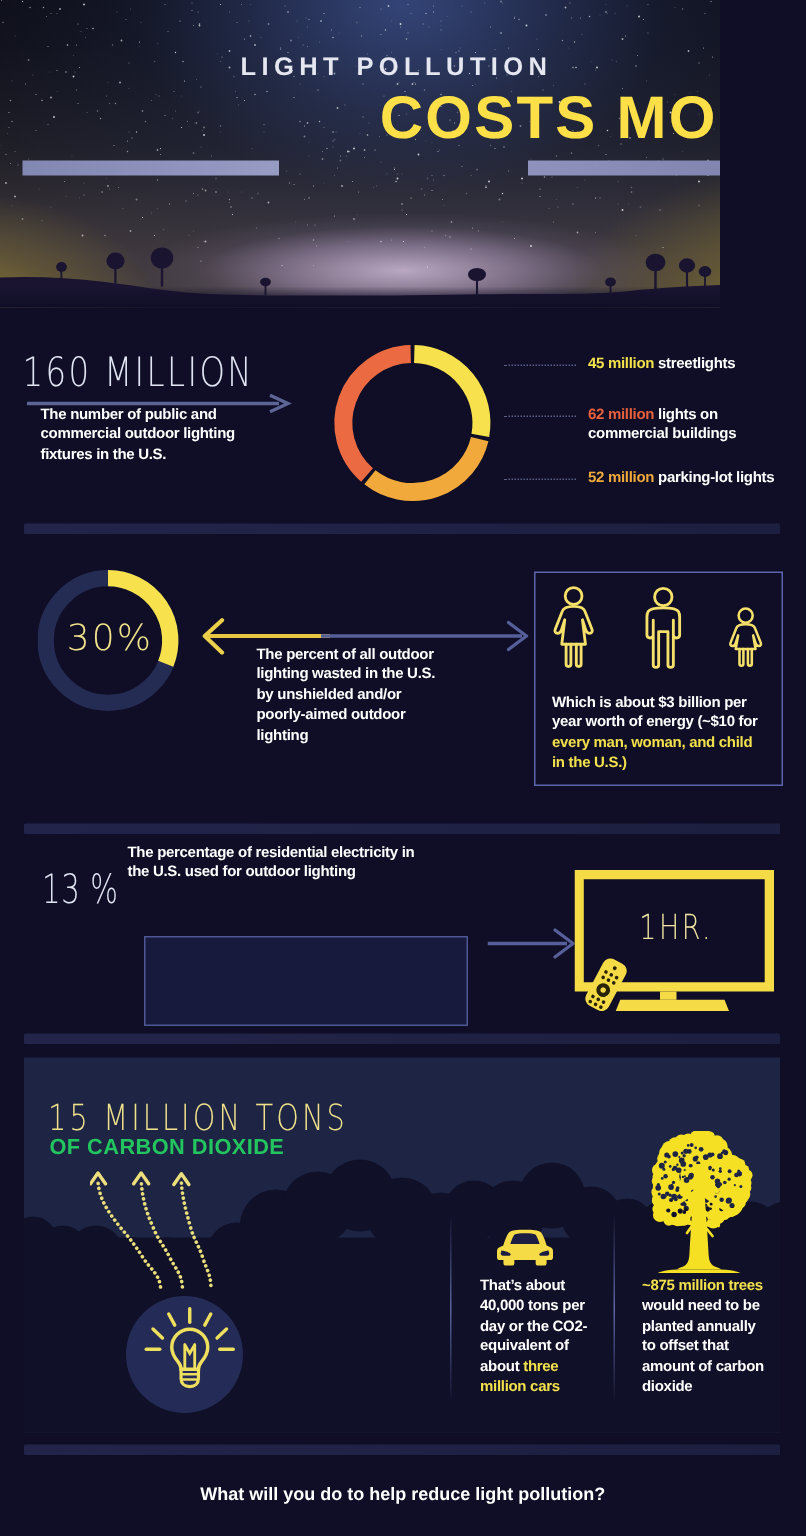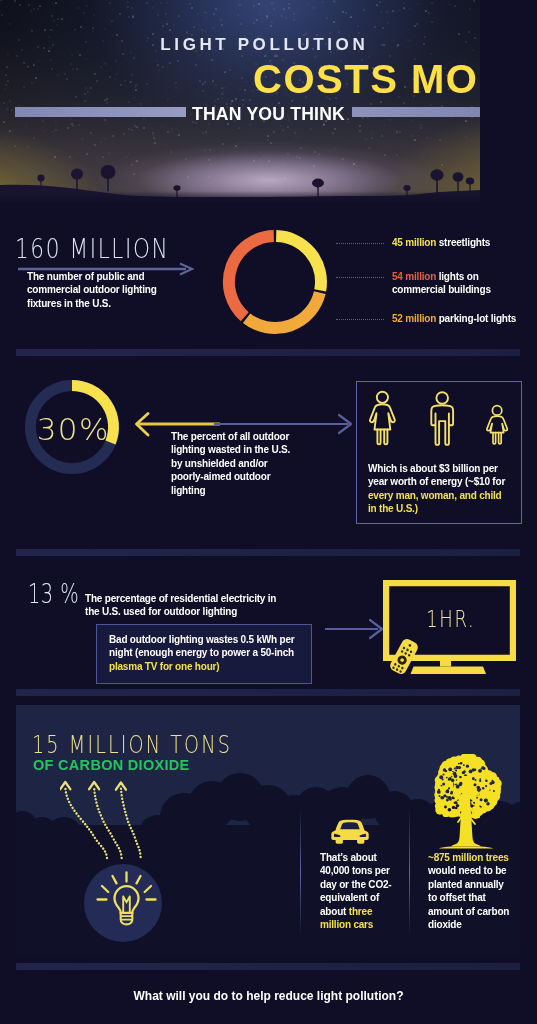--- a/index.html
+++ b/index.html
@@ -48,32 +48,32 @@
   .s1-arrow{position:absolute;left:17px;top:262px;width:180px;height:14px;}
   .s1-desc{position:absolute;left:27px;top:270px;width:145px;}
   .donut1{position:absolute;left:219px;top:226px;width:112px;height:112px;}
   .lead{position:absolute;height:1px;border-top:1px dotted #5b6187;}
   .lbl{position:absolute;font-size:10px;line-height:13.4px;font-weight:700;color:#ffffff;letter-spacing:-0.2px;}
 
   
   .donut2{position:absolute;left:25px;top:380px;width:95px;height:95px;}
   .donut2-txt{position:absolute;left:25px;top:411px;width:95px;text-align:center;
     font-family:"DejaVu Sans",sans-serif;font-weight:200;
-    color:#f0e28a;font-size:31px;letter-spacing:1.4px;text-indent:1.4px;}
+    color:#f0e28a;font-size:24px;letter-spacing:1.4px;text-indent:1.4px;}
   .s2-arrow{position:absolute;left:134px;top:412px;width:86px;height:26px;}
   .s2-arrow2{position:absolute;left:214px;top:413px;width:140px;height:22px;}
   .s2-desc{position:absolute;left:171px;top:430px;width:127px;}
   .s2-box{position:absolute;left:356px;top:381px;width:166px;height:143px;
     border:1.2px solid #5d66ad;box-sizing:border-box;}
   .s2-box-txt{position:absolute;left:368px;top:462px;width:140px;}
 
   
   .s3-num{position:absolute;left:28px;top:578px;font-size:27px;letter-spacing:0.6px;color:#dfe3f2;
     white-space:nowrap;transform:scaleX(0.72);transform-origin:left top;}
-  .s3-desc{position:absolute;left:85px;top:592px;width:192px;}
+  .s3-desc{position:absolute;left:85px;top:562px;width:192px;}
   .s3-box{position:absolute;left:96px;top:624px;width:216px;height:60px;
     border:1.2px solid #4e5796;box-sizing:border-box;background:#171a3c;}
   .s3-box-txt{position:absolute;left:109px;top:633px;width:195px;}
   .s3-arrow{position:absolute;left:325px;top:618px;width:60px;height:22px;}
   .tv{position:absolute;left:383px;top:580px;width:134px;height:95px;}
   .tv-label{position:absolute;left:383px;top:606px;width:134px;text-align:center;
     font-family:"DejaVu Sans",sans-serif;font-weight:200;font-size:23px;letter-spacing:2.2px;
     text-indent:2.2px;color:#efe3a0;transform:scaleX(0.78);transform-origin:center top;}
 
   
@@ -169,21 +169,20 @@
           <rect x="469.4" y="24" width="1.2" height="13"></rect>
         <ellipse cx="509" cy="26" rx="4.8" ry="3.6"></ellipse>
           <rect x="508.4" y="26" width="1.3" height="10"></rect>
       </g>
     </svg>
     <div class="hero-fade"></div>
     <div class="title-kicker">LIGHT POLLUTION</div>
     <div class="title-main">COSTS MORE</div>
     <div class="rule-left"></div>
     <div class="rule-right"></div>
-    <div class="title-sub"><span>THAN YOU THINK</span></div>
   </div>
 
   <div class="s1-num num-big">160 MILLION</div>
   <svg class="s1-arrow" viewBox="0 0 180 14">
     <path d="M1 7 H169" stroke="#5d6596" stroke-width="2.4" fill="none"></path>
     <path d="M163 1.5 L175 7 L163 12.5" stroke="#5d6596" stroke-width="2.2" fill="none"></path>
   </svg>
   <div class="s1-desc body-txt">The number of public and commercial outdoor lighting fixtures in the U.S.</div>
 
   <svg class="donut1" viewBox="0 0 112 112">
@@ -195,21 +194,21 @@
   </svg>
 
   <div class="lead" style="left:336px;top:243px;width:48px;"></div>
   <div class="lead" style="left:336px;top:277px;width:48px;"></div>
   <div class="lead" style="left:336px;top:319px;width:48px;"></div>
 
   <div class="lbl" style="left:392px;top:236px;width:145px;">
     <span class="yellow">45 million</span><span> streetlights</span>
   </div>
   <div class="lbl" style="left:392px;top:270px;width:125px;">
-    <span class="red">54 million</span><span> lights on commercial buildings</span>
+    <span class="red">62 million</span><span> lights on commercial buildings</span>
   </div>
   <div class="lbl" style="left:392px;top:312px;width:145px;">
     <span class="amber">52 million</span><span> parking-lot lights</span>
   </div>
 
   <div class="sep" style="top:349px;"></div>
 
   <svg class="donut2" viewBox="0 0 96 96">
     <circle cx="47.5" cy="47.5" r="42" fill="none" stroke="#252c54" stroke-width="11"></circle>
     <path d="M 47.5 5.5 A 42 42 0 0 1 86.4 63.2" fill="none" stroke="#f7e14c" stroke-width="11"></path>
@@ -247,21 +246,20 @@
       </g>
     </g>
   </svg>
   <div class="s2-box-txt body-txt"><span>Which is about $3 billion per year worth of energy (~$10 for </span><span class="yellow">every man, woman, and child in the U.S.)</span></div>
 
   <div class="sep" style="top:549px;"></div>
 
   <div class="s3-num num-big">13 %</div>
   <div class="s3-desc body-txt">The percentage of residential electricity in the U.S. used for outdoor lighting</div>
   <div class="s3-box"></div>
-  <div class="s3-box-txt body-txt"><span>Bad outdoor lighting wastes 0.5 kWh per night (enough energy to power a 50-inch </span><span class="yellow">plasma TV for one hour)</span></div>
   <svg class="s3-arrow" viewBox="0 0 60 22">
     <path d="M0 11 H53" stroke="#565f99" stroke-width="2.2" fill="none"></path>
     <path d="M45 2 L57 11 L45 20" stroke="#565f99" stroke-width="2.2" fill="none" stroke-linecap="round" stroke-linejoin="round"></path>
   </svg>
 
   <svg class="tv" viewBox="0 0 134 95">
     <g fill="#f5dc46">
       <path d="M0 0 H133 V81 H0 Z M6.2 6.2 V74.8 H126.8 V6.2 Z" fill-rule="evenodd"></path>
       <path d="M57 81 H68 V86.5 H57 Z"></path>
       <path d="M30.5 86.5 H100 L103 94 H27.5 Z"></path>

